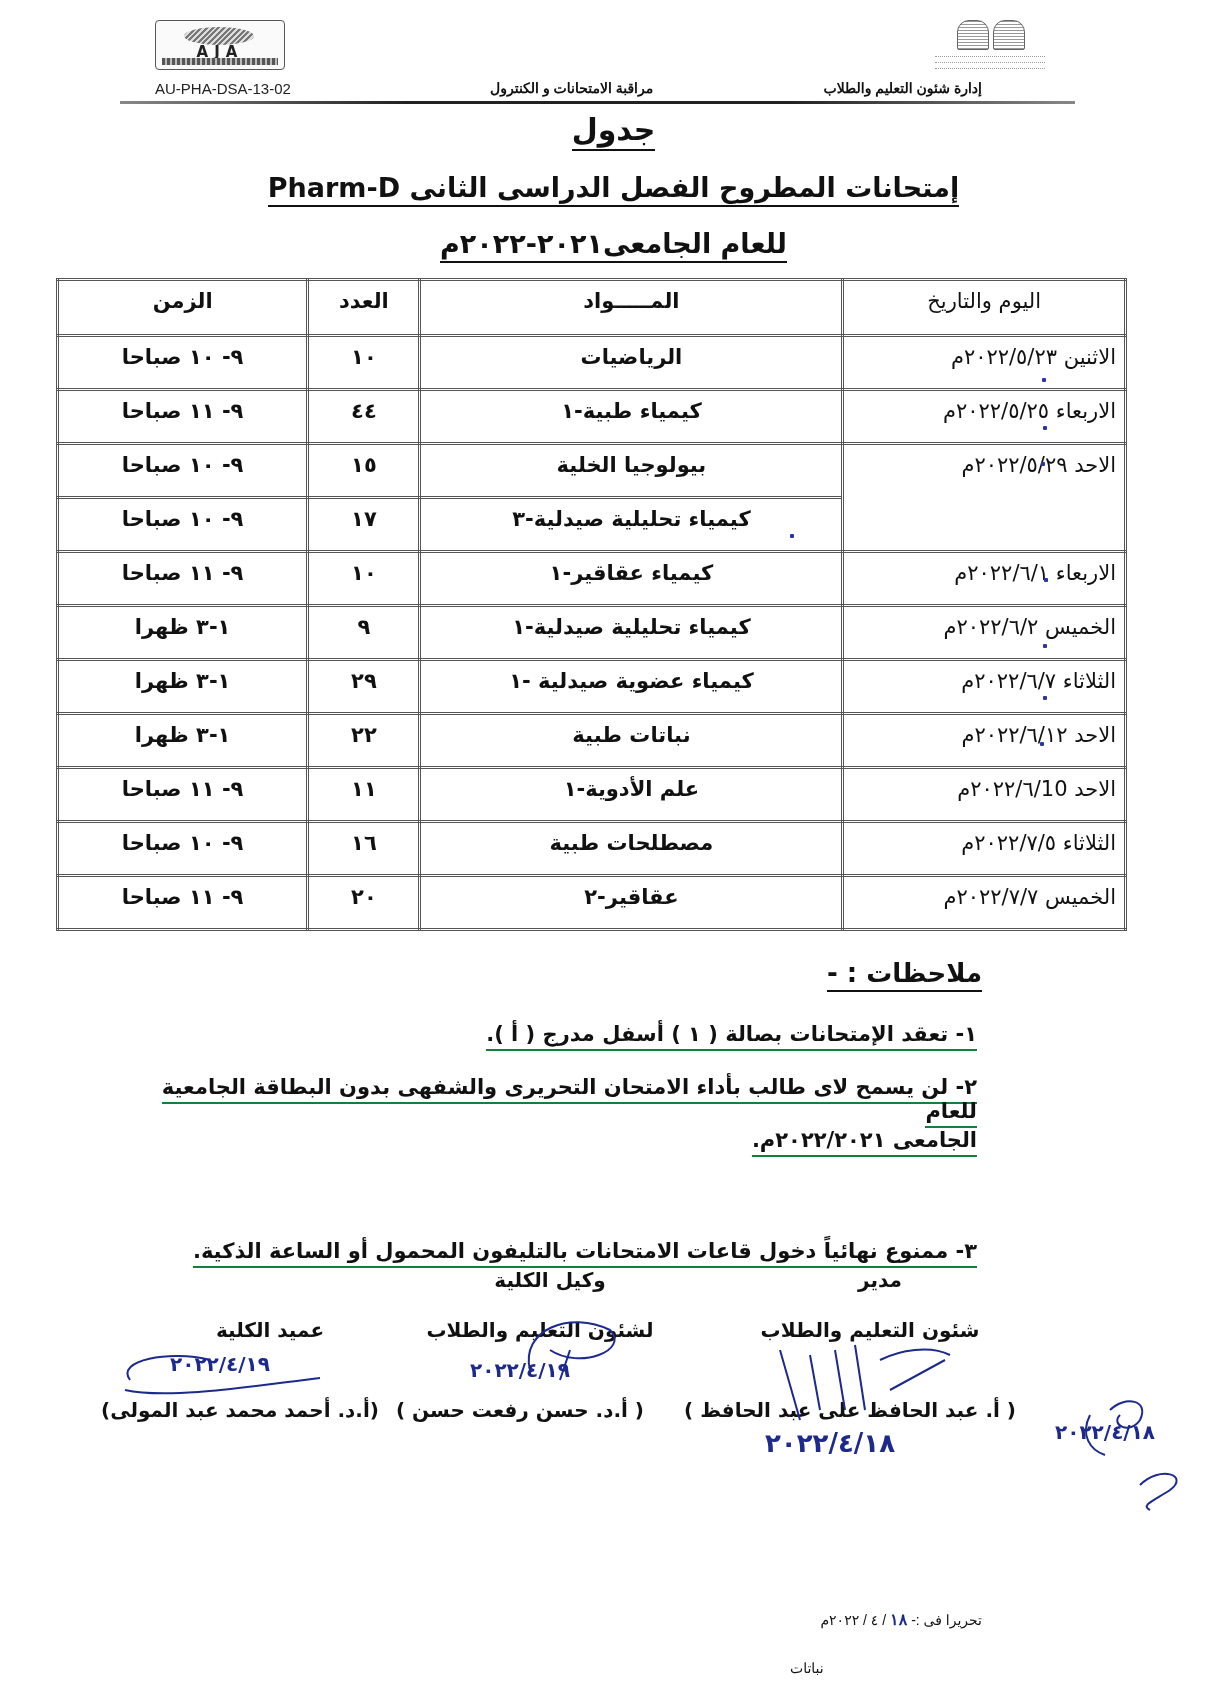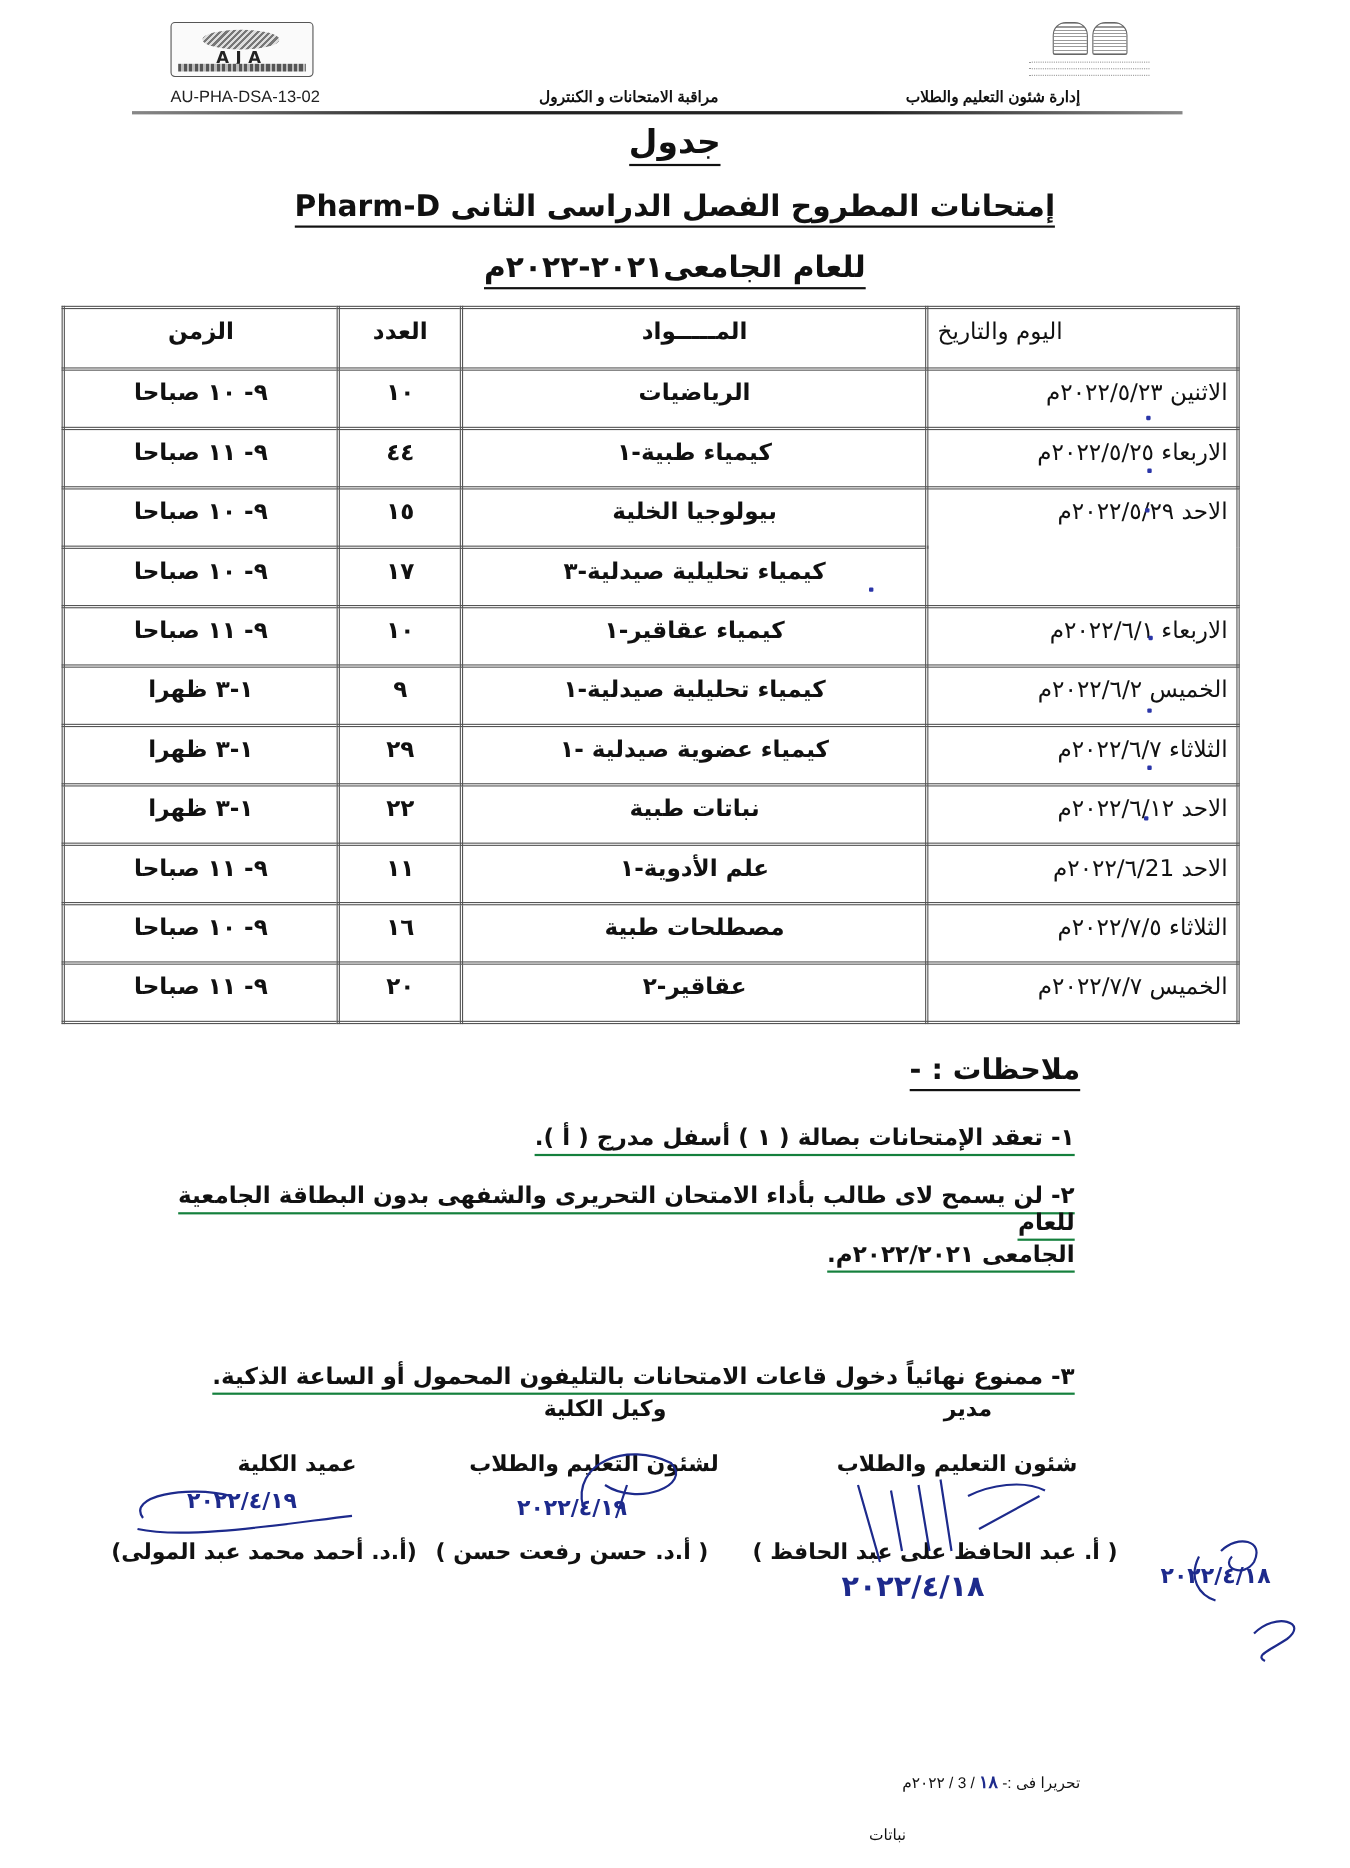--- a/index.html
+++ b/index.html
@@ -27,21 +27,21 @@
     .title span { border-bottom: 2.5px solid #111; padding-bottom: 2px; }
     .t1 { top: 112px; font-size: 30px; }
     .t2 { top: 172px; font-size: 27px; }
     .t3 { top: 228px; font-size: 27px; }
 
     
     .tbl { left: 56px; top: 278px; width: 1071px; border-collapse: collapse; direction: rtl; table-layout: fixed; }
     .tbl td, .tbl th { border: 3px double #555; height: 54px; text-align: center; font-size: 21px; font-weight: bold; padding: 0 8px; vertical-align: top; padding-top: 8px; }
     .tbl th { height: 56px; font-weight: bold; font-size: 21px; }
     .tbl .c-date { width: 262px; text-align: right; font-weight: normal; font-family: "DejaVu Sans", sans-serif; }
-    .tbl th.c-date { text-align: left; font-weight: normal; }
+    .tbl th.c-date { text-align: center; font-weight: normal; }
     .tbl .c-subj { width: 392px; }
     .tbl .c-count { width: 104px; }
     .tbl .c-time { width: 232px; }
 
     
     .rtl { direction: rtl; text-align: right; }
     .notes-title { right: 245px; top: 958px; font-size: 26px; font-weight: bold; }
     .notes-title span { border-bottom: 2px solid #111; padding-bottom: 2px; }
     .note { right: 250px; font-size: 21px; font-weight: bold; }
     .note span.u { border-bottom: 2px solid #15803d; padding-bottom: 3px; }
@@ -136,21 +136,21 @@
       <td>٢٩</td>
       <td>١-٣  ظهرا</td>
     </tr>
     <tr>
       <td class="c-date">الاحد ٢٠٢٢/٦/١٢م</td>
       <td>نباتات طبية</td>
       <td>٢٢</td>
       <td>١-٣  ظهرا</td>
     </tr>
     <tr>
-      <td class="c-date">الاحد ٢٠٢٢/٦/21م</td>
+      <td class="c-date">الاحد ٢٠٢٢/٦/10م</td>
       <td>علم الأدوية-١</td>
       <td>١١</td>
       <td>٩- ١١ صباحا</td>
     </tr>
     <tr>
       <td class="c-date">الثلاثاء ٢٠٢٢/٧/٥م</td>
       <td>مصطلحات طبية</td>
       <td>١٦</td>
       <td>٩- ١٠ صباحا</td>
     </tr>
@@ -203,15 +203,15 @@
 </svg>
 
 <div class="abs sig-blue" style="left:1055px; top:1420px; font-size:20px; font-weight:bold; direction:rtl;">٢٠٢٢/٤/١٨</div>
 <svg class="abs" style="left:1080px; top:1395px;" width="120" height="120">
   <path d="M10 20 C 0 40, 10 55, 25 60 M30 15 C 45 0, 70 5, 60 25 C 50 40, 30 30, 40 20 M60 90 C 80 70, 110 80, 90 95 C 75 105, 60 110, 70 115" stroke="#1d2a8c" stroke-width="2" fill="none"></path>
 </svg>
 
 <div class="abs footer-line" style="right:245px; top:1610px;">
   <span>تحريرا فى :-</span>
   <span class="hand">١٨</span>
-  <span>/  3  /  ٢٠٢٢م</span>
+  <span>/  ٤  /  ٢٠٢٢م</span>
 </div>
 <div class="abs footer-line" style="left:790px; top:1660px;">نباتات</div>
 
 </body></html>

